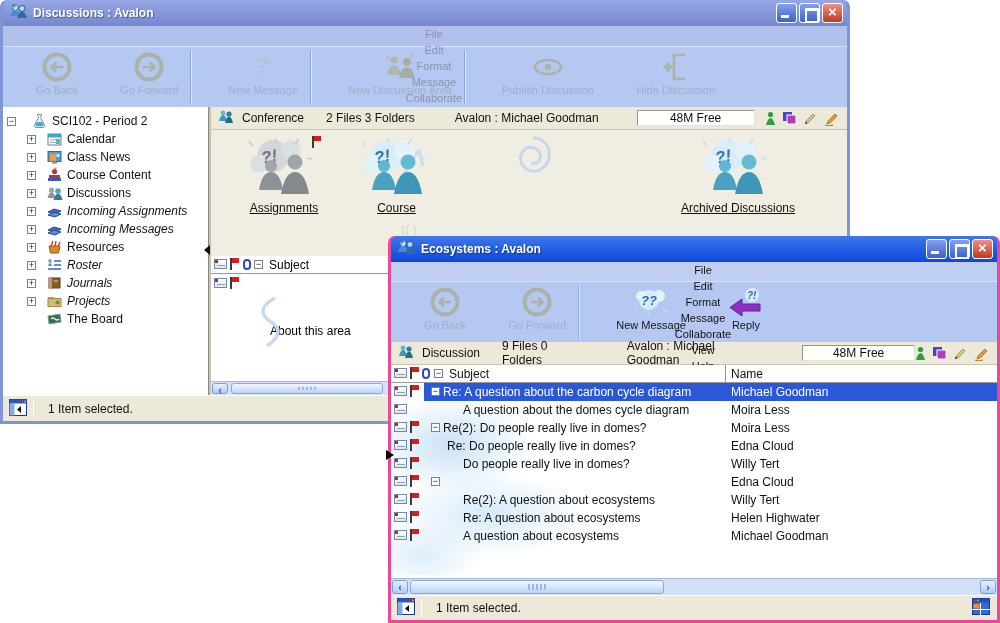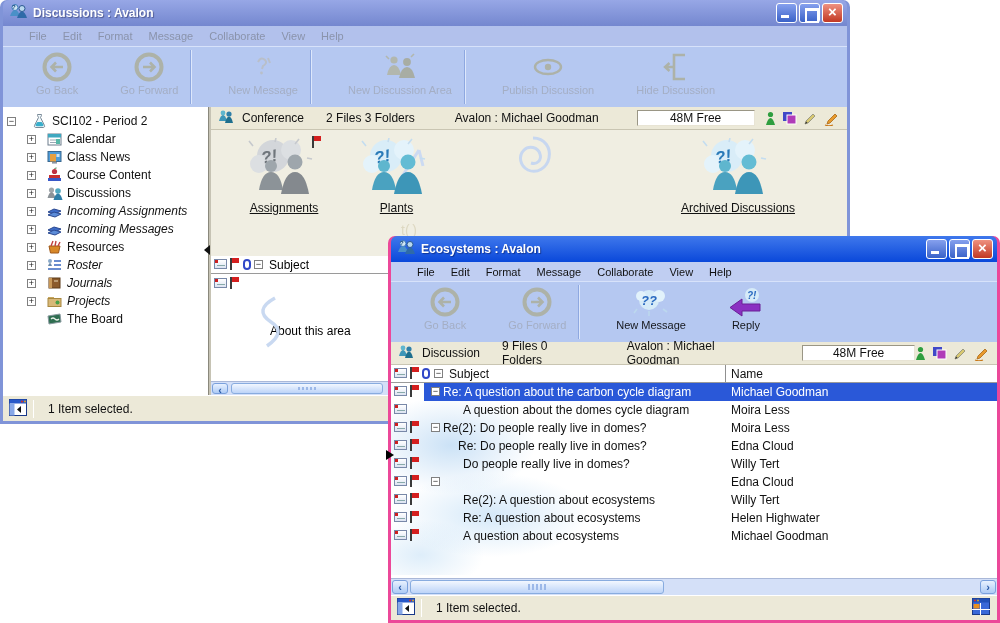--- a/index.html
+++ b/index.html
@@ -18,21 +18,21 @@
   #front-window .titlebar { background:linear-gradient(#3f78ec,#0a48da); }
   .title-text { color:#fff; font-weight:bold; font-size:12px; margin-left:6px; text-shadow:1px 1px 1px rgba(0,0,40,.4); flex:1; white-space:nowrap; }
   .win-btns { display:flex; gap:2px; }
   .tbtn { width:21px; height:20px; border:1px solid #fff; border-radius:3px; position:relative; }
   .tbtn.minb,.tbtn.maxb { background:linear-gradient(#86a0ee,#3a62c8); }
   .tbtn.closeb { background:linear-gradient(#ef9180,#c23823); }
   .tbtn.minb::after { content:""; position:absolute; left:4px; bottom:4px; width:8px; height:3px; background:#fff; }
   .tbtn.maxb::after { content:""; position:absolute; left:5px; top:4px; width:10px; height:10px; border:2px solid #fff; border-top-width:3px; }
   .tbtn.closeb::after { content:"×"; position:absolute; left:0; right:0; top:-1px; text-align:center; color:#fff; font-size:15px; font-weight:bold; }
 
-  .menubar { height:20px; display:flex; align-items:center; padding-left:18px; }
+  .menubar { height:20px; display:flex; align-items:center; padding-left:18px;flex-direction:column; }
   #back-window .menubar { background:#b2c1ec; }
   #front-window .menubar { background:#c0cef2; height:19px; }
   .menu-item { font-size:11px; padding:2px 8px; }
   #back-window .menu-item { color:#8a93ab; }
   #front-window .menu-item { color:#111; }
 
   .toolbar { display:flex; align-items:stretch; background:#b5c8f1; border-top:1px solid #d7e2fa; }
   #back-window .toolbar { height:61px; }
   #front-window .toolbar { height:61px; }
   .tool-btn { display:flex; flex-direction:column; align-items:center; justify-content:flex-start; padding:3px 9px 4px;margin-left:24px; }
@@ -408,21 +408,21 @@
     <circle cx="28" cy="18" r="16" fill="#d9edf8"></circle>
     <circle cx="46" cy="12" r="10" fill="#e4f3fb"></circle>
     <circle cx="14" cy="26" r="9" fill="#e4f3fb"></circle>
     <path d="M8 8 l-4 -5 M30 4 l1 -4 M50 6 l4 -5 M62 20 l5 1" stroke="#c4ddf0" stroke-width="1.6"></path>
     <text x="16" y="24" font-size="17" font-weight="bold" font-style="italic" fill="#2a7ab8" transform="rotate(-10 26 18)">?!</text>
     <circle cx="26" cy="28" r="6" fill="#5fb6ce"></circle>
     <path d="M14 52 q3 -18 12 -18 q9 0 12 18 z" fill="#4aa2c0"></path>
     <circle cx="50" cy="24" r="7.5" fill="#63bcd4"></circle>
     <path d="M36 56 q4 -22 14 -22 q10 0 14 22 z" fill="#3d96b8"></path>
   </svg></div>
-    <div class="desk-label u">Plants</div>
+    <div class="desk-label u">Course</div>
   </div>
           <div class="desk-item" style="left: 448px; top: 8px; width: 158px;">
     <div class="desk-ic"><svg width="78" height="58" viewBox="0 0 78 58">
     <circle cx="28" cy="18" r="16" fill="#d9edf8"></circle>
     <circle cx="46" cy="12" r="10" fill="#e4f3fb"></circle>
     <circle cx="14" cy="26" r="9" fill="#e4f3fb"></circle>
     <path d="M8 8 l-4 -5 M30 4 l1 -4 M50 6 l4 -5 M62 20 l5 1" stroke="#c4ddf0" stroke-width="1.6"></path>
     <text x="16" y="24" font-size="17" font-weight="bold" font-style="italic" fill="#2a7ab8" transform="rotate(-10 26 18)">?!</text>
     <circle cx="26" cy="28" r="6" fill="#5fb6ce"></circle>
     <path d="M14 52 q3 -18 12 -18 q9 0 12 18 z" fill="#4aa2c0"></path>
@@ -606,21 +606,21 @@
     <span class="flagic m-flag"></span>
     <span class="sqbox m-box">−</span>
     <span class="m-subj" style="left: 52px;">Re(2): Do people really live in domes?</span>
     <span class="m-name">Moira Less</span>
   </div>
         <div class="mrow">
 
     <span class="env m-env"></span>
     <span class="flagic m-flag"></span>
 
-    <span class="m-subj" style="left: 67px; text-align: center;">Re: Do people really live in domes?</span>
+    <span class="m-subj" style="left: 56px; text-align: center;">Re: Do people really live in domes?</span>
     <span class="m-name">Edna Cloud</span>
   </div>
         <div class="mrow">
 
     <span class="env m-env"></span>
     <span class="flagic m-flag"></span>
 
     <span class="m-subj" style="left: 72px;">Do people really live in domes?</span>
     <span class="m-name">Willy Tert</span>
   </div>

